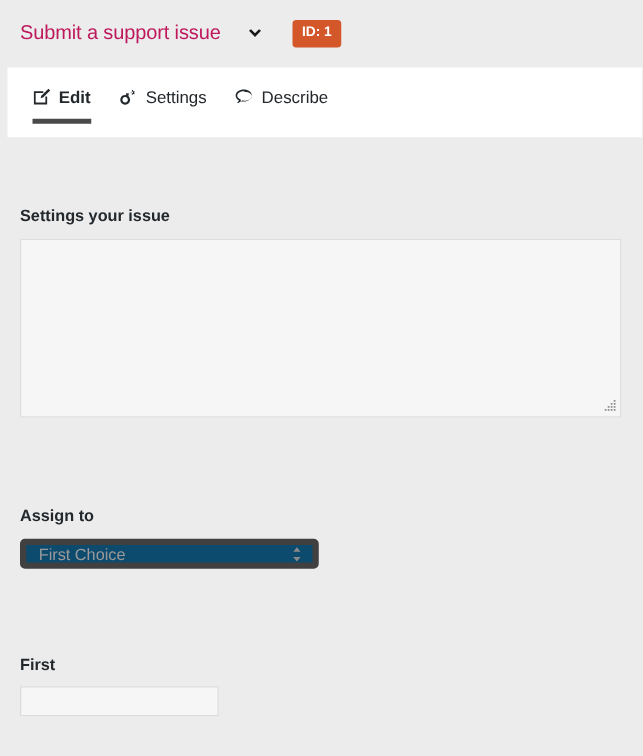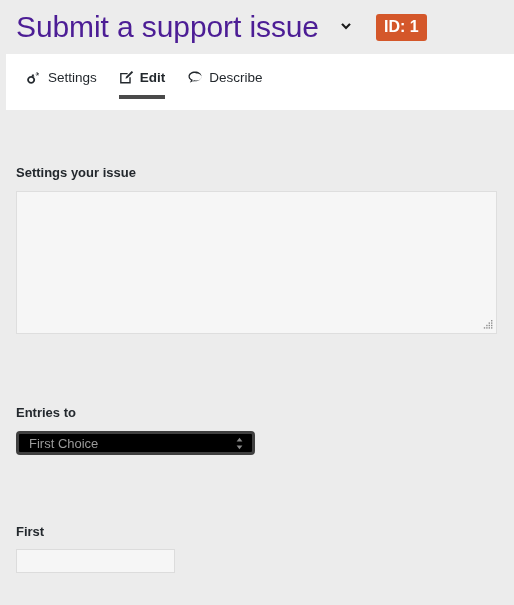--- a/index.html
+++ b/index.html
@@ -19,42 +19,42 @@
   
   .header {
     height: 54px;
     background: #ececec;
     display: flex;
     align-items: center;
     padding: 0 0 0 16px;
     box-sizing: border-box;
   }
   .form-title {
-    font-size: 30px;
-    color: #4c1d95;
+    font-size: 16px;
+    color: #be185d;
     font-weight: 400;
     letter-spacing: -0.1px;
     white-space: nowrap;
   }
   .title-chevron {
     margin-left: 16px;
     width: 22px;
     height: 22px;
     display: flex;
     align-items: center;
     justify-content: center;
     color: #1a1a1a;
     cursor: pointer;
   }
   .title-chevron svg { display: block; }
   .id-badge {
     margin-left: 19px;
     background: #d4572a;
     color: #ffffff;
-    font-size: 16px;
+    font-size: 11px;
     font-weight: bold;
     border-radius: 3px;
     padding: 5px 8px 6px 8px;
     line-height: 1;
     white-space: nowrap;
   }
 
   
   .tabbar {
     position: absolute;
@@ -142,22 +142,22 @@
     height: 12px;
     cursor: nwse-resize;
   }
   .resize-grip svg { display: block; }
 
   .field-assign { padding-top: 71px; }
   .select-box {
     margin-top: 11px;
     width: 239px;
     height: 24px;
-    background: #000000;
-    border: 3px solid #404040;
+    background: #0c4a6e;
+    border: 5px solid #404040;
     border-radius: 4px;
     box-sizing: border-box;
     display: flex;
     align-items: center;
     padding: 0 8px 0 10px;
     cursor: pointer;
   }
   .select-value {
     flex: 1;
     font-size: 13px;
@@ -190,40 +190,40 @@
       <path d="M3.2 5.6 L8 10.6 L12.8 5.6 L11.2 4.3 L8 7.6 L4.8 4.3 Z" fill="currentColor"></path>
     </svg>
   </span>
 
   <span class="id-badge">ID: 1</span>
 </div>
 
 <div class="tabbar">
   <div class="tabs">
 
+    <div class="tab active">
+      <span class="tab-icon">
+        <svg width="15" height="15" viewBox="0 0 16 16" aria-hidden="true">
+          <path d="M1.2 3.1 h8.0 v1.5 h-6.5 v8.3 h8.3 v-5.2 h1.5 v6.7 h-11.3 z" fill="currentColor"></path>
+          <path d="M13.6 1.0 l1.5 1.5 -6.1 6.1 -2.1 0.6 0.6 -2.1 z" fill="currentColor"></path>
+        </svg>
+      </span>
+      <span class="tab-label">Edit</span>
+    </div>
+
     <div class="tab">
       <span class="tab-icon">
         <svg width="16" height="15" viewBox="0 0 17 16" aria-hidden="true">
           <path d="M11.9 2.0 l0.55 1.25 1.35 0.1 -0.75 1.15 0.55 1.25 -1.35 -0.3 -1.0 0.9 -0.15 -1.35 -1.2 -0.65 1.25 -0.55 0.1 -1.35 z" fill="currentColor"></path>
           <circle cx="11.4" cy="4.2" r="0.75" fill="#ffffff"></circle>
           <path d="M6.3 4.6 l1.0 0.55 1.15 -0.75 -0.25 1.35 1.0 0.95 -1.35 0.2 -0.5 1.3 -0.65 -1.2 -1.35 -0.1 0.9 -1.0 z" fill="currentColor"></path>
           <path d="M5.4 6.3 a4.2 4.2 0 1 0 0.1 0 z M5.45 8.2 a2.3 2.3 0 1 1 -0.05 0 z" fill="currentColor"></path>
         </svg>
       </span>
       <span class="tab-label">Settings</span>
-    </div>
-
-    <div class="tab active">
-      <span class="tab-icon">
-        <svg width="15" height="15" viewBox="0 0 16 16" aria-hidden="true">
-          <path d="M1.2 3.1 h8.0 v1.5 h-6.5 v8.3 h8.3 v-5.2 h1.5 v6.7 h-11.3 z" fill="currentColor"></path>
-          <path d="M13.6 1.0 l1.5 1.5 -6.1 6.1 -2.1 0.6 0.6 -2.1 z" fill="currentColor"></path>
-        </svg>
-      </span>
-      <span class="tab-label">Edit</span>
     </div>
 
     <div class="tab">
       <span class="tab-icon">
         <svg width="16" height="15" viewBox="0 0 16 15" aria-hidden="true">
           <path d="M8 1.6 c3.6 0 6.5 2.1 6.5 4.8 c0 2.6 -2.9 4.8 -6.5 4.8 c-0.75 0 -1.5 -0.1 -2.15 -0.28 c-0.95 0.8 -2.2 1.35 -3.3 1.5 c0.75 -0.6 1.3 -1.4 1.5 -2.15 c-1.55 -0.9 -2.55 -2.3 -2.55 -3.87 c0 -2.7 2.9 -4.8 6.5 -4.8 z m0 1.3 c-2.9 0 -5.2 1.6 -5.2 3.5 c0 1.25 0.95 2.4 2.35 3.05 l0.6 0.28 -0.12 0.62 c-0.07 0.35 -0.2 0.72 -0.38 1.08 c0.5 -0.25 0.97 -0.57 1.35 -0.93 l0.35 -0.33 0.45 0.13 c0.6 0.17 1.25 0.27 1.9 0.27 c2.9 0 5.2 -1.6 5.2 -3.5 c0 -1.9 -2.3 -3.5 -5.2 -3.5 z" fill="currentColor"></path>
         </svg>
       </span>
       <span class="tab-label">Describe</span>
     </div>
@@ -250,21 +250,21 @@
             <rect x="4.2" y="8.2" width="1.4" height="1.4"></rect>
             <rect x="6.6" y="8.2" width="1.4" height="1.4"></rect>
             <rect x="9" y="8.2" width="1.4" height="1.4"></rect>
           </g>
         </svg>
       </span>
     </div>
   </div>
 
   <div class="field-assign">
-    <div class="field-label">Entries to</div>
+    <div class="field-label">Assign to</div>
     <div class="select-box">
       <span class="select-value">First Choice</span>
       <span class="stepper">
         <svg width="9" height="15" viewBox="0 0 9 15" aria-hidden="true">
           <path d="M4.5 1.8 L7.4 5.4 L1.6 5.4 Z" fill="currentColor"></path>
           <path d="M4.5 13.2 L1.6 9.6 L7.4 9.6 Z" fill="currentColor"></path>
         </svg>
       </span>
     </div>
   </div>

